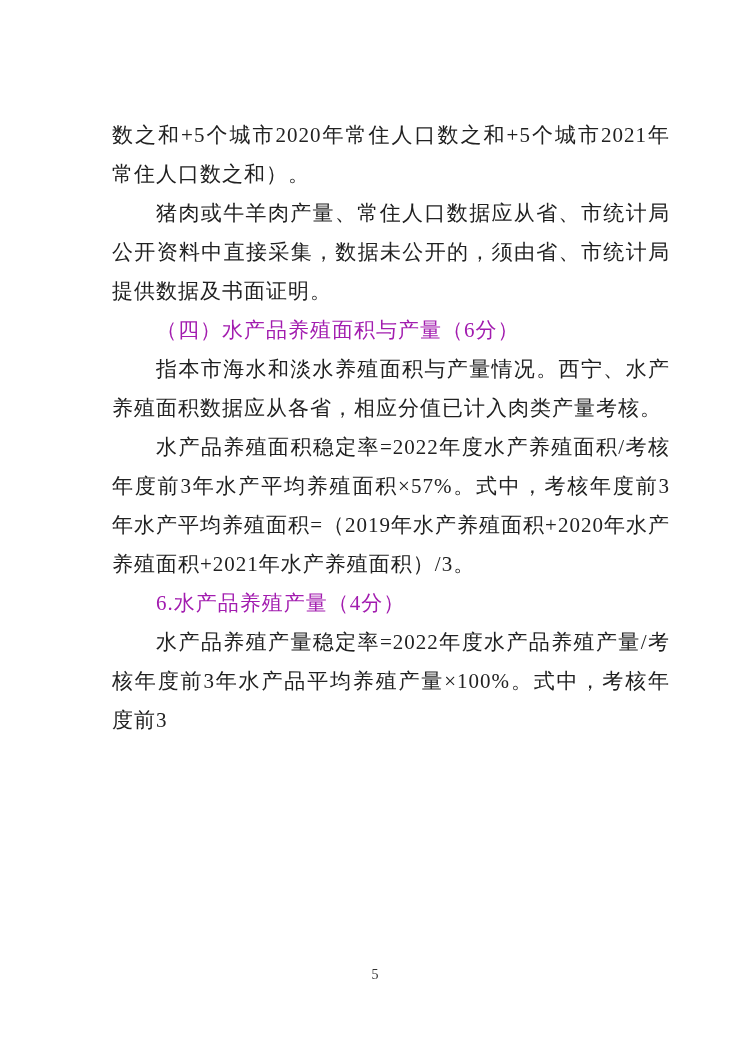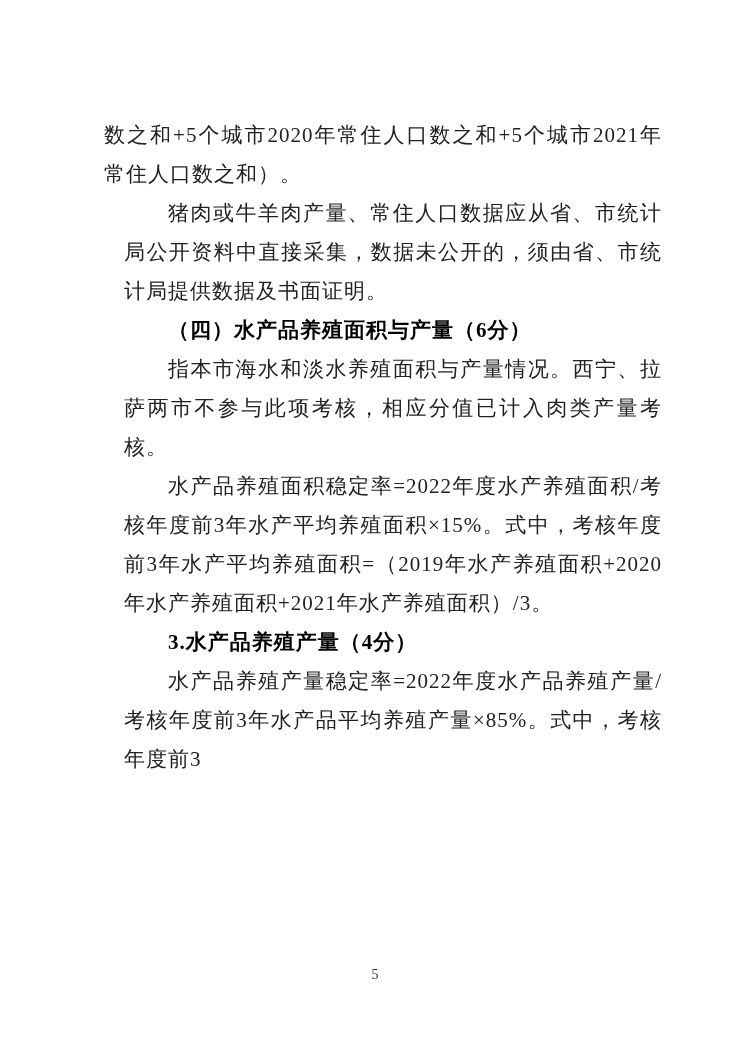--- a/index.html
+++ b/index.html
@@ -10,42 +10,41 @@
   .page {
     position: relative;
     width: 750px;
     height: 1060px;
     background: #ffffff;
     overflow: hidden;
     font-family: "Liberation Serif", "DejaVu Serif", serif;
   }
   .text-block {
     position: absolute;
-    left: 104px;
+    left: 112px;
     top: 116px;
     width: 558px;
   }
   .para {
     margin: 0;
     padding: 0;
     font-size: 21px;
     line-height: 39px;
     letter-spacing: 1px;
     color: #212121;
     text-align: justify;
     text-justify: inter-character;
     word-break: break-all;
   }
   .indent {
     text-indent: 2.1em;
-    margin-left: 20px;
   }
   .bold {
-    font-weight: 700;
-    color: #000000;
+    font-weight: 400;
+    color: #a21caf;
   }
   .page-number {
     position: absolute;
     top: 966px;
     left: 0;
     width: 750px;
     text-align: center;
     font-size: 14px;
     line-height: 18px;
     color: #333333;
@@ -58,29 +57,29 @@
 <div class="page">
 
   <div class="text-block">
 
     <p class="para">数之和+5个城市2020年常住人口数之和+5个城市2021年常住人口数之和）。</p>
 
     <p class="para indent">猪肉或牛羊肉产量、常住人口数据应从省、市统计局公开资料中直接采集，数据未公开的，须由省、市统计局提供数据及书面证明。</p>
 
     <p class="para indent bold">（四）水产品养殖面积与产量（6分）</p>
 
-    <p class="para indent">指本市海水和淡水养殖面积与产量情况。西宁、拉萨两市不参与此项考核，相应分值已计入肉类产量考核。</p>
+    <p class="para indent">指本市海水和淡水养殖面积与产量情况。西宁、水产养殖面积数据应从各省，相应分值已计入肉类产量考核。</p>
 
 
 
-    <p class="para indent">水产品养殖面积稳定率=2022年度水产养殖面积/考核年度前3年水产平均养殖面积×15%。式中，考核年度前3年水产平均养殖面积=（2019年水产养殖面积+2020年水产养殖面积+2021年水产养殖面积）/3。</p>
+    <p class="para indent">水产品养殖面积稳定率=2022年度水产养殖面积/考核年度前3年水产平均养殖面积×57%。式中，考核年度前3年水产平均养殖面积=（2019年水产养殖面积+2020年水产养殖面积+2021年水产养殖面积）/3。</p>
 
 
-    <p class="para indent bold">3.水产品养殖产量（4分）</p>
+    <p class="para indent bold">6.水产品养殖产量（4分）</p>
 
 
-    <p class="para indent">水产品养殖产量稳定率=2022年度水产品养殖产量/考核年度前3年水产品平均养殖产量×85%。式中，考核年度前3</p>
+    <p class="para indent">水产品养殖产量稳定率=2022年度水产品养殖产量/考核年度前3年水产品平均养殖产量×100%。式中，考核年度前3</p>
 
   </div>
 
   <div class="page-number">5</div>
 
 </div>
 
 </body></html>

